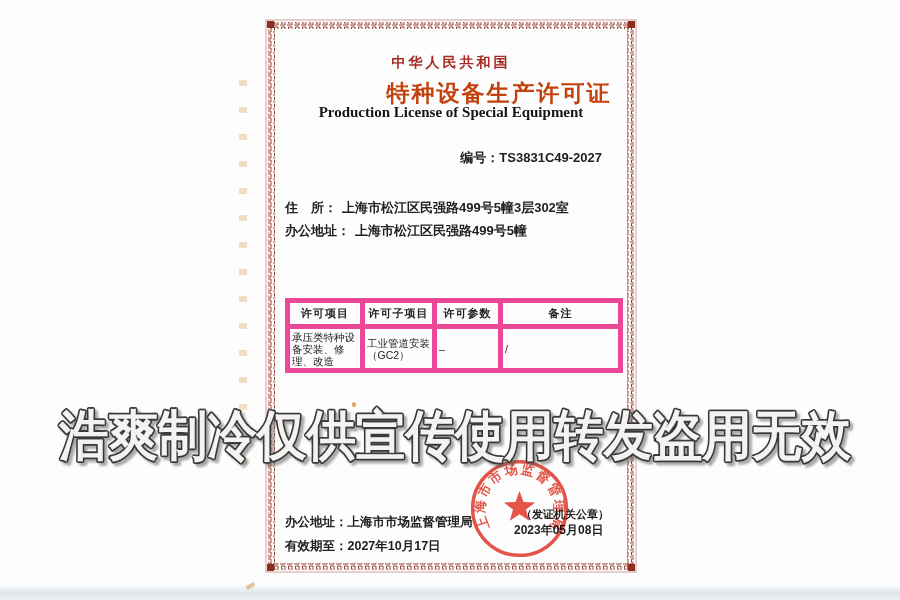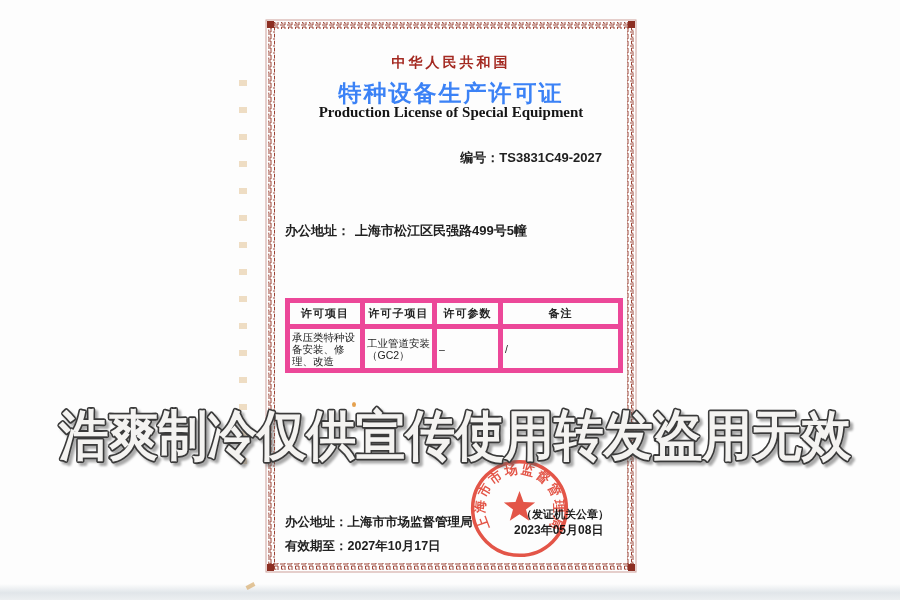--- a/index.html
+++ b/index.html
@@ -16,21 +16,21 @@
   .speck1{position:absolute;left:352px;top:402px;width:4px;height:5px;border-radius:50%;
     background:#e0912f;opacity:.85;z-index:2;}
   .speck2{position:absolute;left:246px;top:584px;width:9px;height:4px;background:#d9b277;
     opacity:.75;transform:rotate(-28deg);z-index:2;}
   
   .frame{position:absolute;left:265px;top:19px;z-index:1;}
   
   .ct{position:absolute;color:#212121;white-space:nowrap;z-index:2;}
   .centered{left:265px;width:372px;text-align:center;}
   .title-cn1{top:54px;font-size:14px;font-weight:bold;color:#a42a22;letter-spacing:3px;}
-  .title-cn2{top:78px;font-size:23px;font-weight:bold;color:#3b82f6;letter-spacing:2px;}
+  .title-cn2{top:78px;font-size:23px;font-weight:bold;color:#c2410c;letter-spacing:2px;padding-left:48px;}
   .title-en{font-family:"Liberation Serif",serif;font-weight:bold;color:#151515;font-size:15px;}
   .title-en1{top:104px;}
   .title-en2{top:122px;}
   .serial{top:149px;right:298px;font-size:13px;font-weight:bold;}
   .field{left:285px;font-size:13px;font-weight:bold;}
   .f0{top:175px;} .f1{top:199px;} .f2{top:222px;}
   .field .val{margin-left:5px;}
   .approval{left:285px;top:280px;font-size:13px;font-weight:bold;}
   .footer-line{left:285px;font-size:12.5px;font-weight:bold;}
   .issuer{top:514px;} .valid{top:538px;}
@@ -78,20 +78,23 @@
   </svg>
 
   <div class="ct centered title-cn1">中华人民共和国</div>
   <div class="ct centered title-cn2">特种设备生产许可证</div>
   <div class="ct centered title-en title-en1">Production License of Special Equipment</div>
 
   <div class="ct serial">
     <span>编号：</span><span>TS3831C49-2027</span>
   </div>
 
+  <div class="ct field f1">
+    <span>住　所：</span><span class="val">上海市松江区民强路499号5幢3层302室</span>
+  </div>
   <div class="ct field f2">
     <span>办公地址：</span><span class="val">上海市松江区民强路499号5幢</span>
   </div>
 
 
   <table class="lic-table">
     <colgroup>
       <col style="width:75px">
         <col style="width:72px">
         <col style="width:66px">

